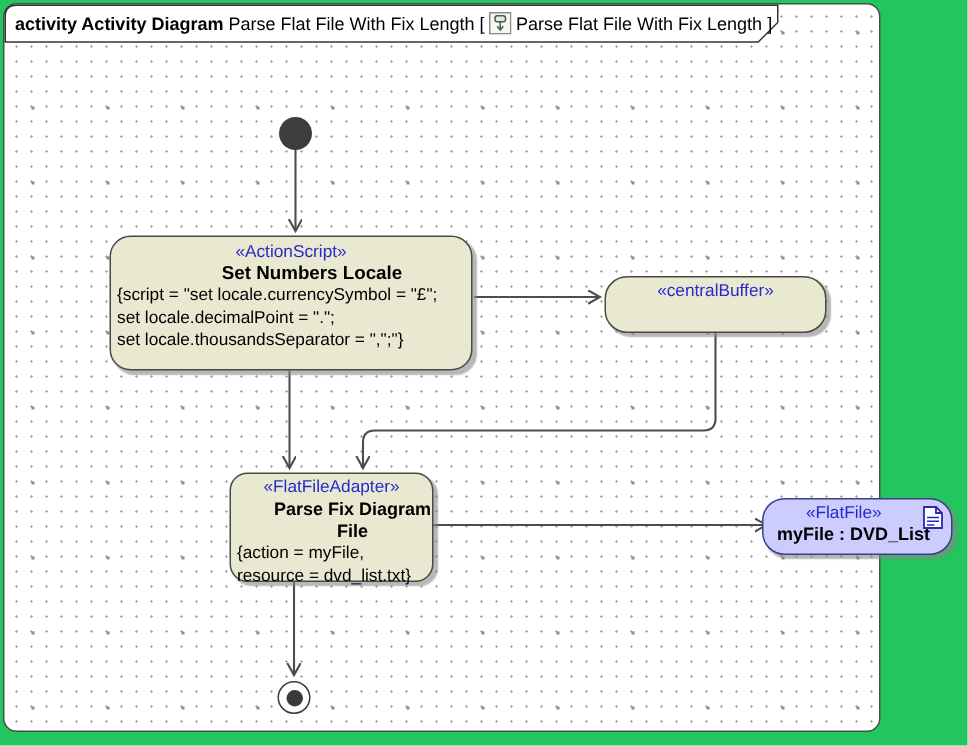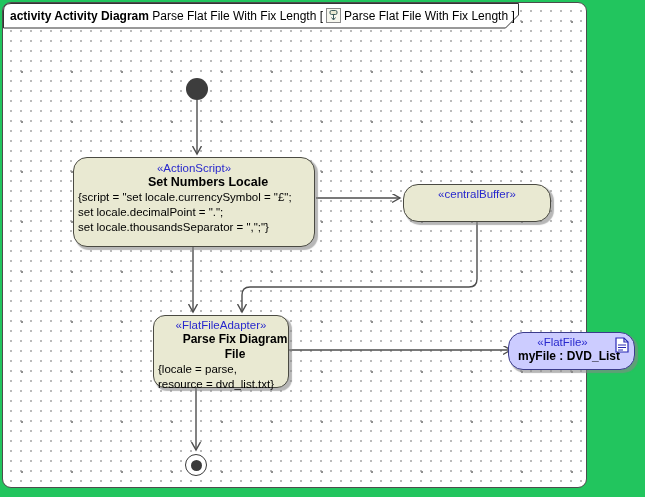--- a/index.html
+++ b/index.html
@@ -110,21 +110,21 @@
   </div>
 
   <div class="node buffer shadow" style="left:403px;top:184px;width:148px;height:38px;padding-top:2px;">
     <div class="stereo">«centralBuffer»</div>
   </div>
 
   <div class="node action shadow" style="left:124px;top:315px;width:136px;height:73px;border-radius:12px;padding-top:2px;margin-left:29px;">
     <div class="stereo">«FlatFileAdapter»</div>
     <div class="nname" style="font-size:12px;">Parse Fix Diagram File</div>
     <div class="nbody">
-      <div>{locale = parse,</div>
+      <div>{action = myFile,</div>
       <div>resource = dvd_list.txt}</div>
     </div>
   </div>
 
   <div class="node objectnode shadow" style="left:508px;top:332px;width:127px;height:38px;padding-top:2px;">
     <div class="stereo" style="padding-right:18px;">«FlatFile»</div>
     <div class="nname" style="font-size:12px;text-align:left;padding-left:9px;">myFile : DVD_List</div>
     <span class="doc-icon">
       <svg width="14" height="16">
         <path d="M 1,1 L 9,1 L 13,5 L 13,15 L 1,15 Z" fill="#ffffff" stroke="#2828b4" stroke-width="1.2"></path>

